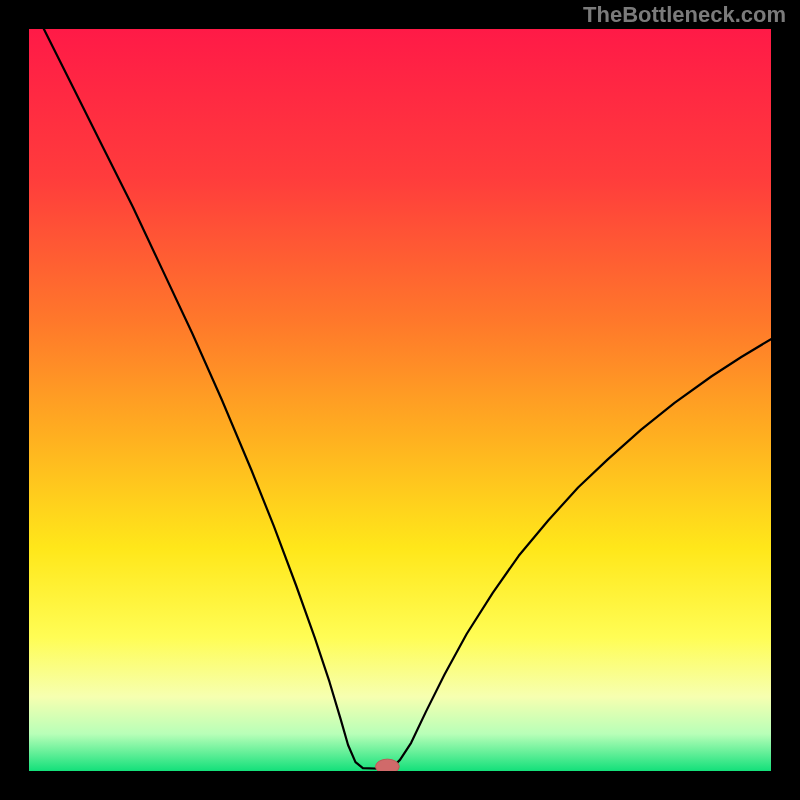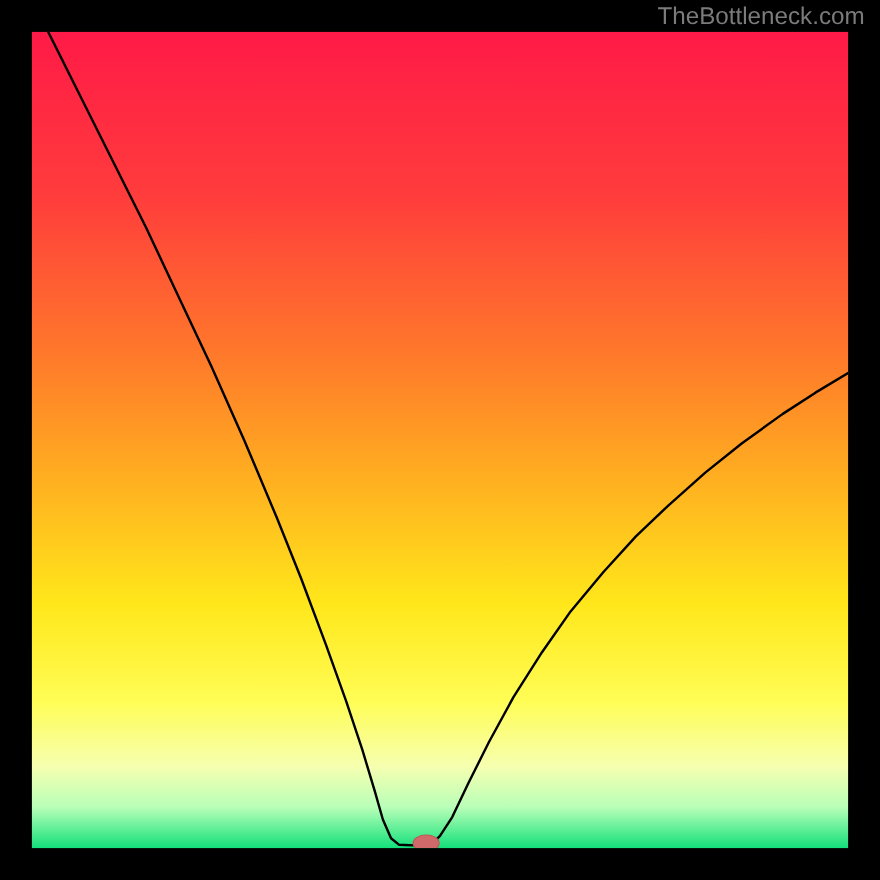--- a/index.html
+++ b/index.html
@@ -16,21 +16,21 @@
     width: 800px;
     height: 800px;
     background: #000;
   }
   .watermark {
     position: absolute;
     top: 2px;
     right: 14px;
     color: #7b7b7b;
     font-size: 22px;
-    font-weight: 400;
+    font-weight: 700;
     letter-spacing: 0px;
     z-index: 10;
     user-select: none;
   }
   svg {
     position: absolute;
     left: 0;
     top: 0;
   }
 </style>

